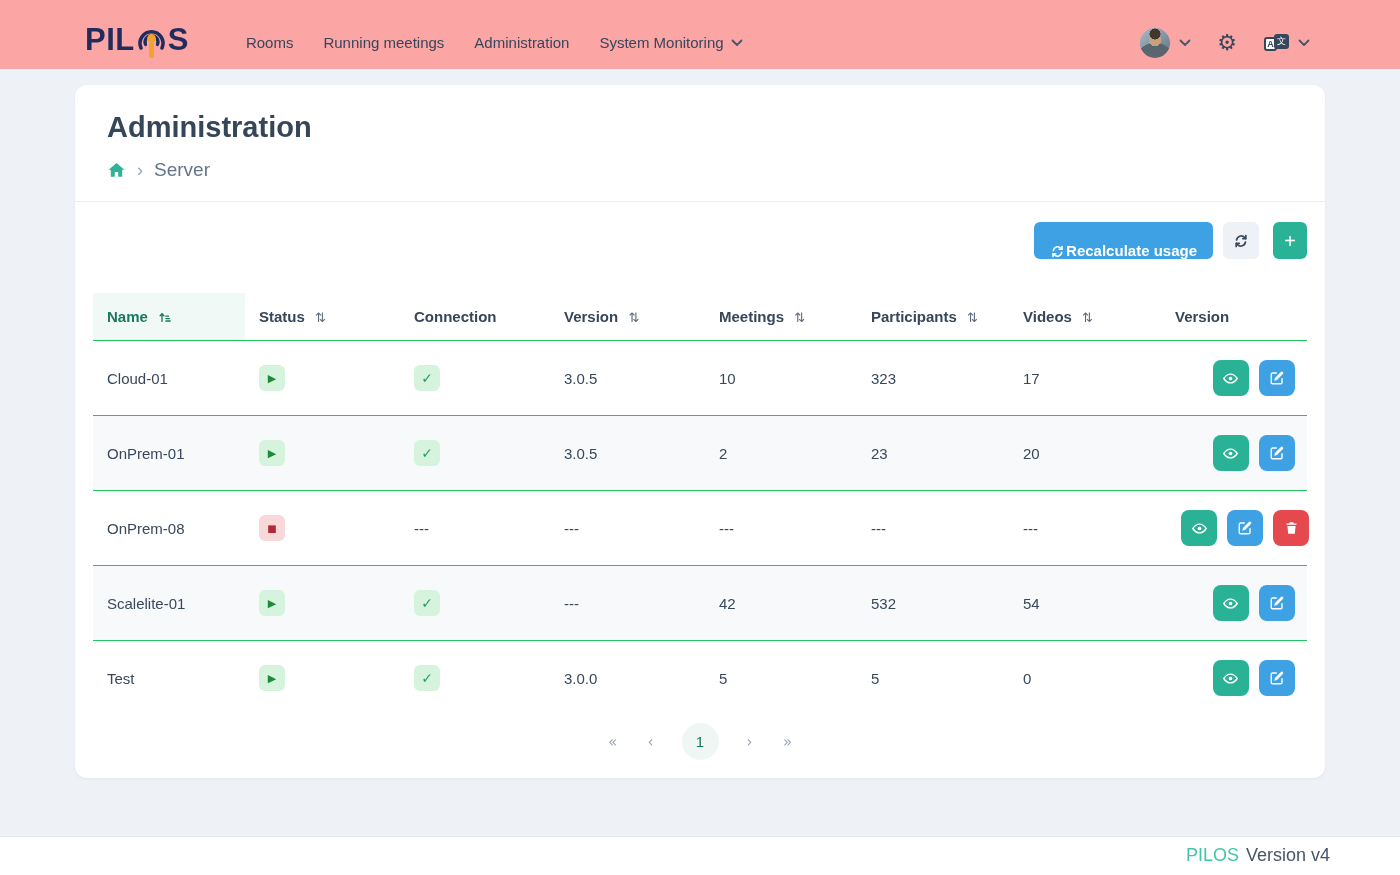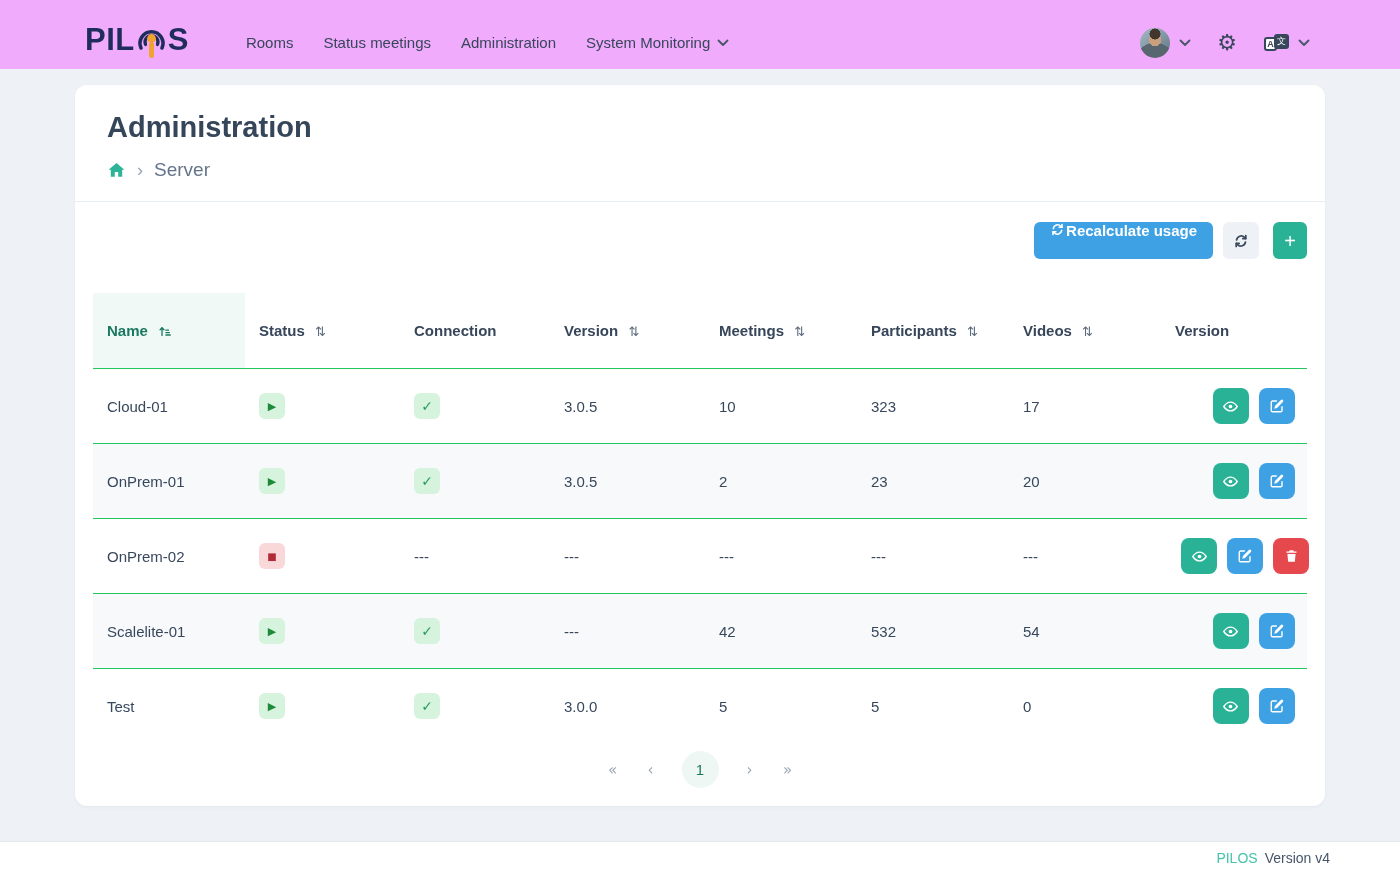--- a/index.html
+++ b/index.html
@@ -7,21 +7,21 @@
   body {
     font-family:"Liberation Sans","DejaVu Sans",sans-serif;
     background:#eef2f7;
     color:#38485c;
     min-height:875px;
   }
   .page { min-height:875px; display:flex; flex-direction:column; }
 
   
   .navbar {
-    height:70px; background:#f0abfc; display:flex; align-items:center;
+    height:70px; background:#fca5a5; display:flex; align-items:center;
     padding:16px 90px 0 85px; border-bottom:1px solid #f0f3f7; flex:0 0 auto;
   }
   .logo { display:flex; align-items:flex-start; cursor:pointer; }
   .logo-text { font-size:31px; font-weight:700; color:#1f2c5c; letter-spacing:.5px; line-height:34px; }
   .logo-icon { width:31px; height:40px; margin:0 1px; }
   .nav-links { display:flex; align-items:center; gap:30px; margin-left:57px; }
   .nav-link { font-size:15px; color:#37465a; cursor:pointer; display:flex; align-items:center; gap:7px;text-align:center; }
   .nav-right { margin-left:auto; display:flex; align-items:center; }
   .avatar {
     width:30px; height:30px; border-radius:50%; cursor:pointer;
@@ -68,35 +68,35 @@
   }
   .search-input::placeholder { color:#6e7f91; }
   .search-btn {
     width:33px; height:37px; background:#29b295; border:none; border-radius:0 6px 6px 0;
     display:inline-flex; align-items:center; justify-content:center; cursor:pointer;
   }
   .toolbar-right { margin-left:auto; display:flex; align-items:center; gap:10px; }
   .btn-recalc {
     height:37px; background:#3ea1e4; color:#fff; border:none; border-radius:6px;
     font-size:15px; font-weight:600; font-family:inherit; padding:0 16px; cursor:pointer;
-    display:inline-flex; align-items:flex-start; gap:1px;
+    display:inline-flex; align-items:flex-end; gap:1px;
   }
   .btn-refresh {
     width:36px; height:37px; background:#eef1f5; border:none; border-radius:6px;
     display:inline-flex; align-items:center; justify-content:center; cursor:pointer; color:#3a4a5c;
   }
   .btn-add {
     width:34px; height:37px; background:#29b295; border:none; border-radius:6px;
     color:#fff; font-size:20px; font-weight:400; cursor:pointer; line-height:1;
     display:inline-flex; align-items:center; justify-content:center; margin-left:4px;
   }
 
   
   table { width:100%; border-collapse:collapse; margin-top:34px; table-layout:fixed; }
-  th { text-align:left; font-size:15px; font-weight:600; color:#37465a; padding:29px 14px;margin-left:40px; }
+  th { text-align:left; font-size:15px; font-weight:600; color:#37465a; padding:15px 14px;margin-left:40px; }
   th.sortable { cursor:pointer; }
   th.sorted { color:#19795f; background:#f1f9f6; }
   .sort-glyph { font-family:"DejaVu Sans",sans-serif; font-size:13px; color:#5b6b7d; margin-left:6px; font-weight:400; }
   td { font-size:15px; color:#38485c; padding:19px 14px; border-top:1px solid #22c55e; }
   tbody tr:nth-child(even) { background:#f7f9fb; }
   .badge {
     display:inline-flex; width:26px; height:26px; border-radius:6px;
     align-items:center; justify-content:center; font-family:"DejaVu Sans",sans-serif;
   }
   .badge-play { background:#d6f3de; color:#1d8a3a; font-size:11px; }
@@ -121,21 +121,21 @@
 
   
   .alert {
     margin-top:16px; background:#eff6ff; border:1px solid #cce0fa; border-radius:8px;
     padding:10px 16px; font-size:15px; color:#2563eb;
   }
 
   
   .footer {
     margin-top:auto; background:#fff; border-top:1px solid #e3e8ee;
-    padding:8px 70px 9px 0; text-align:right; font-size:14px;
+    padding:8px 70px 9px 0; text-align:right; font-size:18px;
   }
   .footer-brand { color:#45c4ab; margin-right:7px; }
   .footer-version { color:#475569; }
 
   svg { display:block; }
 </style>
 </head>
 <body>
 
 <div class="page">
@@ -151,21 +151,21 @@
           <rect x="13" y="19" width="5" height="16" rx="2.5" fill="#f0a32e"></rect>
         </svg>
       </span>
       <span class="logo-text">S</span>
     </div>
     <div class="nav-links">
       <span class="nav-link">
           <span>Rooms</span>
         </span>
       <span class="nav-link">
-          <span>Status meetings</span>
+          <span>Running meetings</span>
         </span>
       <span class="nav-link">
           <span>Administration</span>
         </span>
       <span class="nav-link">
         <span>System Monitoring</span>
         <span>
           <svg width="12" height="8" viewBox="0 0 12 8">
               <polyline points="1.5,1.5 6,6 10.5,1.5" fill="none" stroke="#475569" stroke-width="1.8" stroke-linecap="round" stroke-linejoin="round"></polyline>
             </svg>
@@ -341,21 +341,21 @@
                   <svg width="16" height="16" viewBox="0 0 24 24" fill="none" stroke="#fff" stroke-width="2.1" stroke-linecap="round" stroke-linejoin="round">
                       <path d="M11 4.5H5.4a2 2 0 0 0-2 2v12.1a2 2 0 0 0 2 2h12.1a2 2 0 0 0 2-2V13"></path>
                       <path d="M17.8 3.1a2.1 2.1 0 0 1 3 3L12 15l-4.1 1.1L9 12z" fill="#fff" stroke="none"></path>
                     </svg>
                 </span>
               </button>
             </td>
           </tr>
 
           <tr>
-            <td>OnPrem-02</td>
+            <td>OnPrem-08</td>
             <td><span class="badge badge-stop">■</span></td>
             <td>---</td>
             <td>---</td>
             <td>---</td>
             <td>---</td>
             <td>---</td>
             <td class="actions-cell">
               <button class="action-btn action-view">
                 <span>
                   <svg width="17" height="17" viewBox="0 0 24 24" fill="none" stroke="#fff" stroke-width="2" stroke-linejoin="round">

